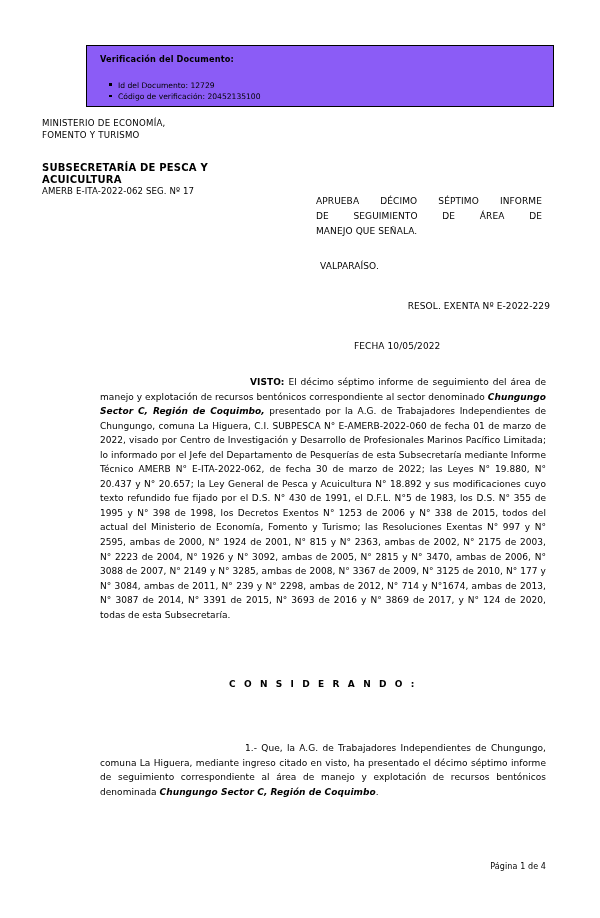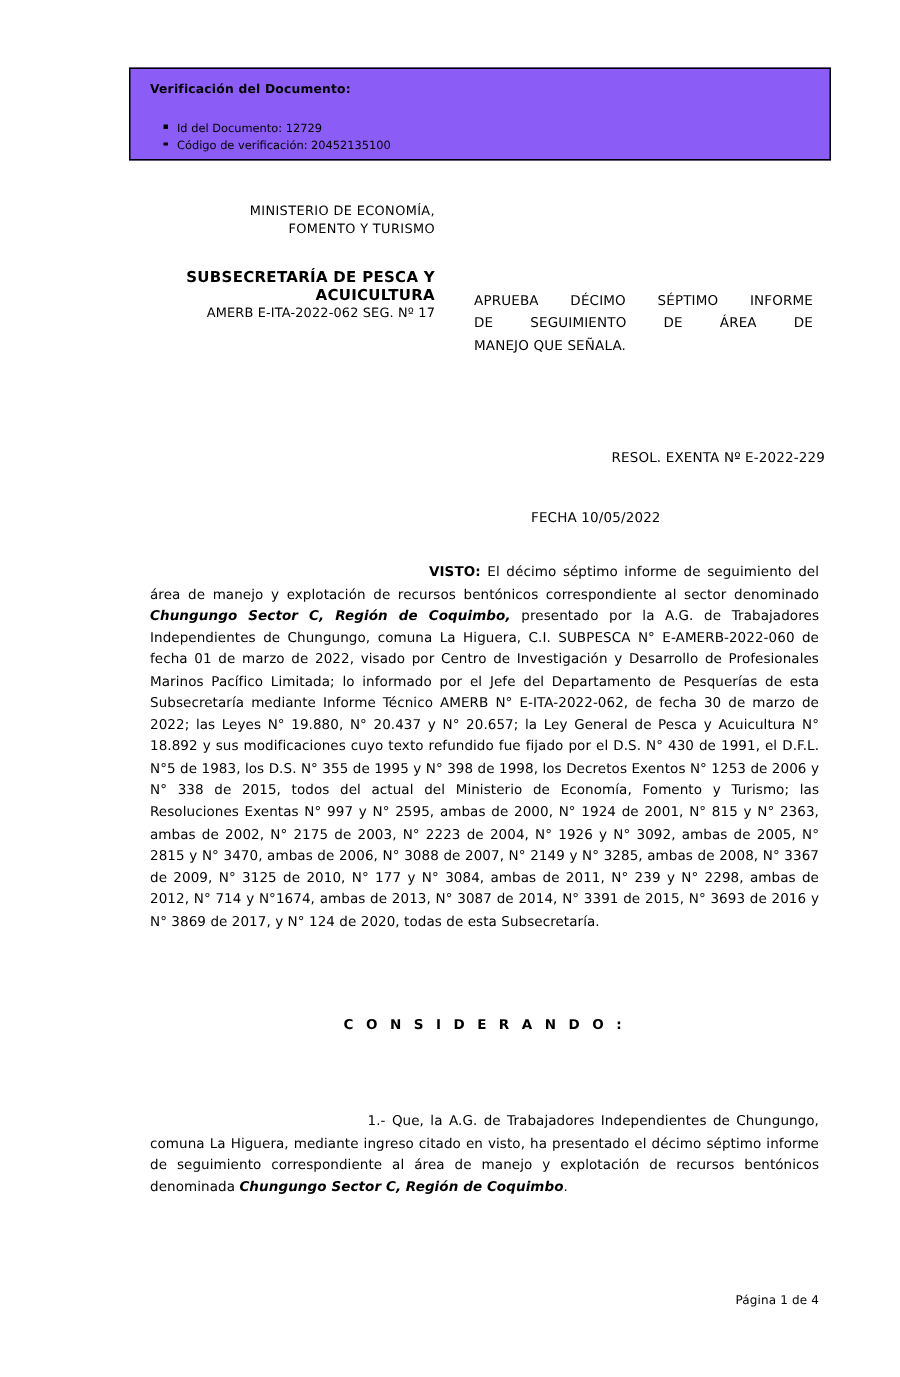--- a/index.html
+++ b/index.html
@@ -59,23 +59,23 @@
     top: 3.4px;
     width: 2.6px;
     height: 2.6px;
     background: #000;
   }
 
   
   .org-header {
     position: absolute;
     left: 42px;
-    top: 136px;
+    top: 118px;
     width: 248px;
-    text-align: right;
+    text-align: left;
     font-size: 8.6px;
     line-height: 11.5px;
   }
   .org-header .l1,
   .org-header .l2 {
     letter-spacing: 0.25px;
   }
   .org-header .l3 {
     font-weight: bold;
     text-underline-offset: 1.5px;
@@ -129,21 +129,21 @@
   .par-uno   { top: 741px; }
 
   .indent {
     display: inline-block;
     width: 150px;
   }
   .indent-sm {
     display: inline-block;
     width: 145px;
   }
-  b.strong { font-weight: bold; margin-left: 36px; }
+  b.strong { font-weight: bold; }
   i.bi {
     font-weight: bold;
     font-style: italic;
   }
 
   
   .considerando {
     position: absolute;
     left: 100px;
     top: 679px;
@@ -193,20 +193,21 @@
     <div class="l3">SUBSECRETARÍA DE PESCA Y ACUICULTURA</div>
     <div class="l4">AMERB E-ITA-2022-062 SEG. Nº 17</div>
   </div>
 
   <div class="title-block">
     <div>APRUEBA DÉCIMO SÉPTIMO INFORME</div>
     <div>DE SEGUIMIENTO DE ÁREA DE</div>
     <div class="last-line">MANEJO QUE SEÑALA.</div>
   </div>
 
+  <div class="meta-line meta-city">VALPARAÍSO.</div>
   <div class="meta-line meta-resol">RESOL. EXENTA Nº E-2022-229</div>
   <div class="meta-line meta-fecha">FECHA 10/05/2022</div>
 
   <div class="body-par par-visto"><span class="indent"></span><b class="strong">VISTO:</b><span> El décimo séptimo informe de seguimiento del área de manejo y explotación de recursos bentónicos correspondiente al sector denominado </span><i class="bi">Chungungo Sector C, Región de Coquimbo,</i><span> presentado por la A.G. de Trabajadores Independientes de Chungungo, comuna La Higuera, C.I. SUBPESCA N° E-AMERB-2022-060 de fecha 01 de marzo de 2022, visado por Centro de Investigación y Desarrollo de Profesionales Marinos Pacífico Limitada; lo informado por el Jefe del Departamento de Pesquerías de esta Subsecretaría mediante Informe Técnico AMERB N° E-ITA-2022-062, de fecha 30 de marzo de 2022; las Leyes N° 19.880, N° 20.437 y N° 20.657; la Ley General de Pesca y Acuicultura N° 18.892 y sus modificaciones cuyo texto refundido fue fijado por el D.S. N° 430 de 1991, el D.F.L. N°5 de 1983, los D.S. N° 355 de 1995 y N° 398 de 1998, los Decretos Exentos N° 1253 de 2006 y N° 338 de 2015, todos del actual del Ministerio de Economía, Fomento y Turismo; las Resoluciones Exentas N° 997 y N° 2595, ambas de 2000, N° 1924 de 2001, N° 815 y N° 2363, ambas de 2002, N° 2175 de 2003, N° 2223 de 2004, N° 1926 y N° 3092, ambas de 2005, N° 2815 y N° 3470, ambas de 2006, N° 3088 de 2007, N° 2149 y N° 3285, ambas de 2008, N° 3367 de 2009, N° 3125 de 2010, N° 177 y N° 3084, ambas de 2011, N° 239 y N° 2298, ambas de 2012, N° 714 y N°1674, ambas de 2013, N° 3087 de 2014, N° 3391 de 2015, N° 3693 de 2016 y N° 3869 de 2017, y N° 124 de 2020, todas de esta Subsecretaría.</span></div>
 
   <div class="considerando">C O N S I D E R A N D O :</div>
 
   <div class="body-par par-uno"><span class="indent-sm"></span><span>1.- Que, la A.G. de Trabajadores Independientes de Chungungo, comuna La Higuera, mediante ingreso citado en visto, ha presentado el décimo séptimo informe de seguimiento correspondiente al área de manejo y explotación de recursos bentónicos denominada </span><i class="bi">Chungungo Sector C, Región de Coquimbo</i><span>.</span></div>
 
   <div class="footer">Página 1 de 4</div>

